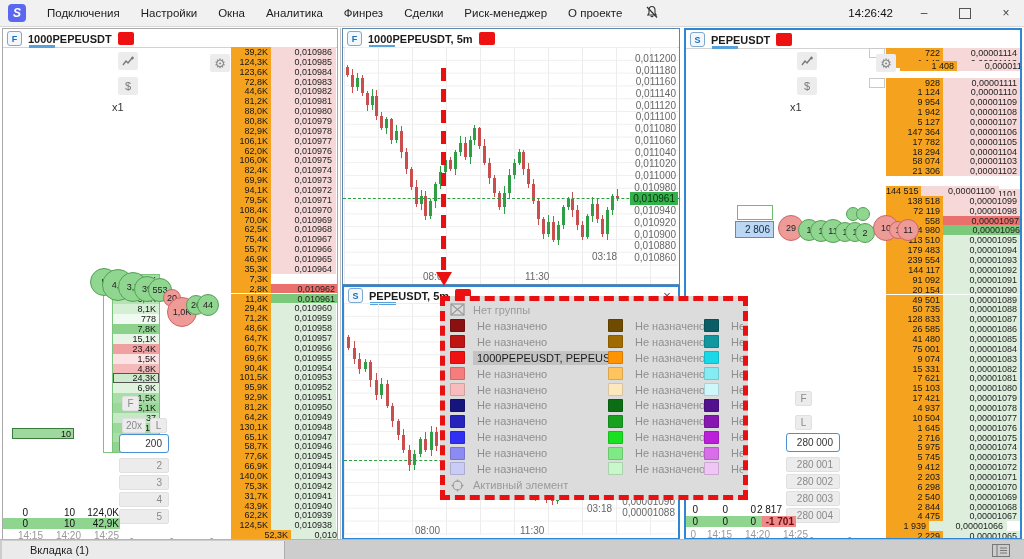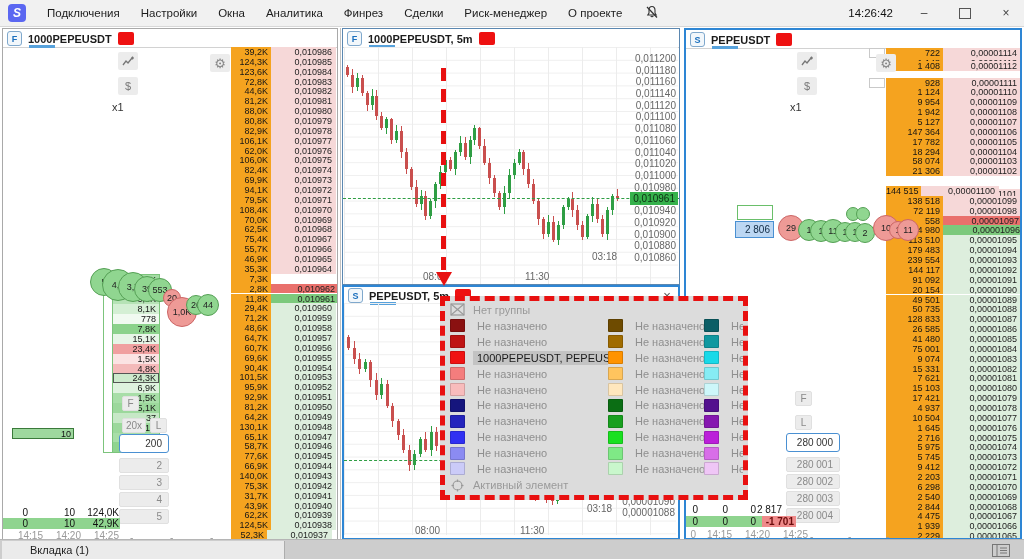--- a/index.html
+++ b/index.html
@@ -398,21 +398,21 @@
           <span class="bvol" style="width: 40px;">62,2K</span>
           <span class="bpr" style="width: 65px;">0,010939</span>
         </div>
         <div class="brow bid" style="top: 473.28px;">
           <div class="bpad" style="width: 228px;"></div>
           <span class="bvol" style="width: 40px;">124,5K</span>
           <span class="bpr" style="width: 65px;">0,010938</span>
         </div>
         <div class="brow bid" style="top: 483.14px;">
           <div class="bpad" style="width: 228px;"></div>
-          <span class="bvol" style="width: 36px;">52,3K</span>
+          <span class="bvol" style="width: 60px;">52,3K</span>
           <span class="bpr" style="width: 65px;">0,010937</span>
         </div>
       </div>
       <div class="clusters" style="left: 100px; top: 226.78px; width: 55px;">
         <div class="cgutter"></div>
         <div class="ccol">
           <div class="cluster-row" style="background: rgb(164, 220, 164);">3,8K</div>
           <div class="cluster-row" style="background: rgb(140, 210, 140);">11,8K</div>
           <div class="cluster-row" style="background: rgb(182, 227, 182);">3,8K</div>
           <div class="cluster-row" style="background: rgb(212, 239, 212);">8,1K</div>
@@ -742,21 +742,21 @@
             <div class="obox"></div>
           </div>
           <span class="bvol" style="width: 57px;">722</span>
           <span class="bpr" style="width: 78px;">0,00001114</span>
         </div>
         <div class="brow ask" style="top: 9.86px;">
           <div class="bpad" style="width: 200px;"></div>
           <span class="bvol" style="width: 57px;">1 148</span>
           <span class="bpr" style="width: 78px;">0,00001113</span>
         </div>
-        <div class="brow ask" style="top: 13px;">
+        <div class="brow ask" style="top: 13px; margin-left: 14px;">
           <div class="bpad" style="width: 200px;"></div>
           <span class="bvol" style="width: 57px;">1 408</span>
           <span class="bpr" style="width: 78px;">0,00001112</span>
         </div>
         <div class="brow ask" style="top: 29.58px;">
           <div class="bpad" style="width: 200px;">
             <div class="obox"></div>
           </div>
           <span class="bvol" style="width: 57px;">928</span>
           <span class="bpr" style="width: 78px;">0,00001111</span>
@@ -976,21 +976,21 @@
           <span class="bvol" style="width: 57px;">2 844</span>
           <span class="bpr" style="width: 78px;">0,00001068</span>
         </div>
         <div class="brow bid" style="top: 463.42px;">
           <div class="bpad" style="width: 200px;"></div>
           <span class="bvol" style="width: 57px;">4 475</span>
           <span class="bpr" style="width: 78px;">0,00001067</span>
         </div>
         <div class="brow bid" style="top: 473.28px;">
           <div class="bpad" style="width: 200px;"></div>
-          <span class="bvol" style="width: 57px;">1 939</span>
+          <span class="bvol" style="width: 43px;">1 939</span>
           <span class="bpr" style="width: 78px;">0,00001066</span>
         </div>
         <div class="brow bid" style="top: 483.14px;">
           <div class="bpad" style="width: 200px;"></div>
           <span class="bvol" style="width: 57px;">2 229</span>
           <span class="bpr" style="width: 78px;">0,00001065</span>
         </div>
       </div>
       <div class="bubble sell" style="left: 92px; top: 167px; width: 26px; height: 26px;">29</div>
       <div class="bubble buy" style="left: 112px; top: 171px; width: 22px; height: 22px;">1</div>

